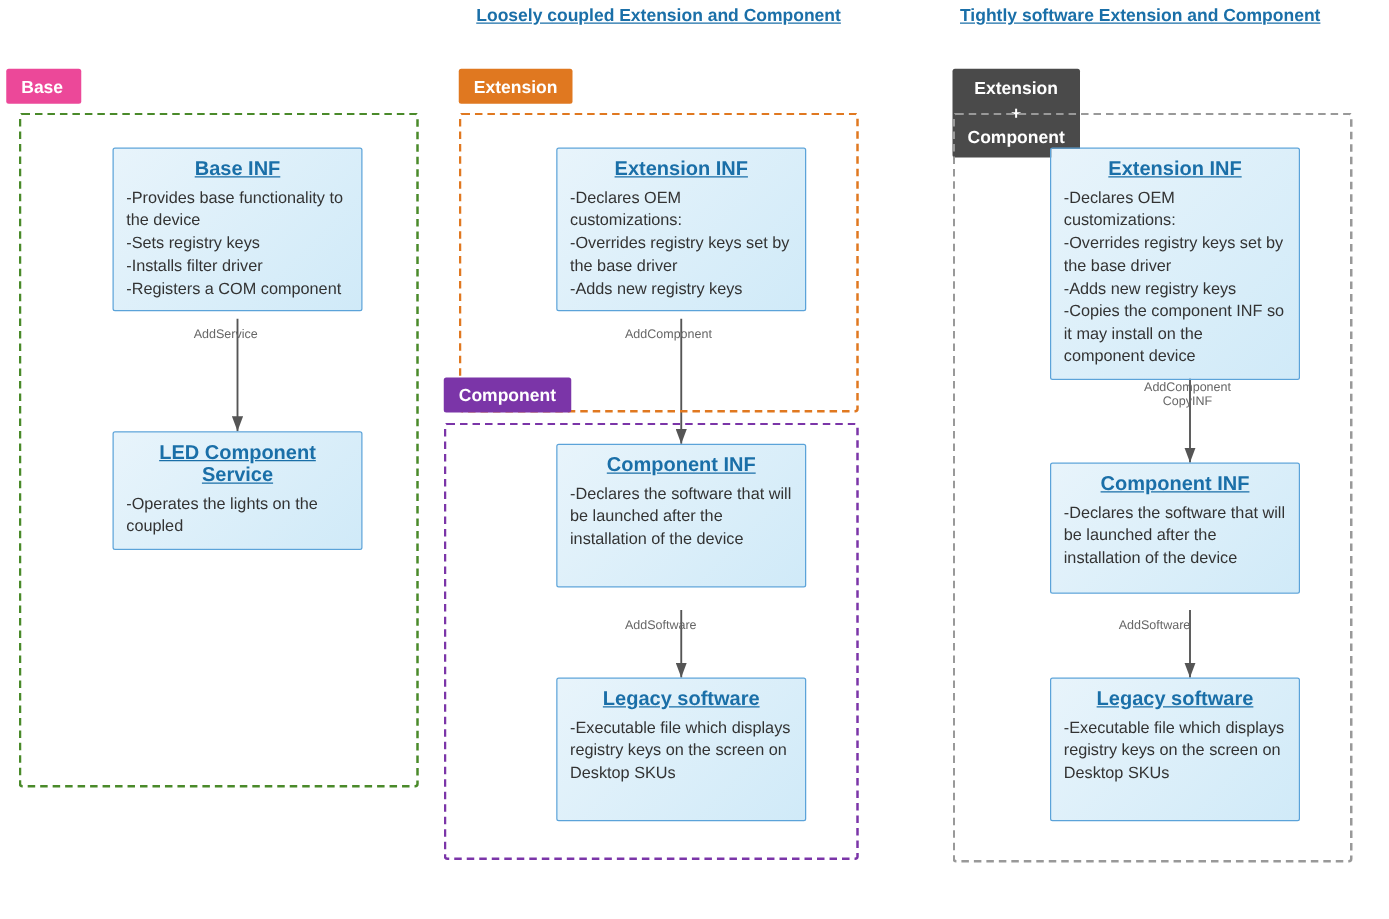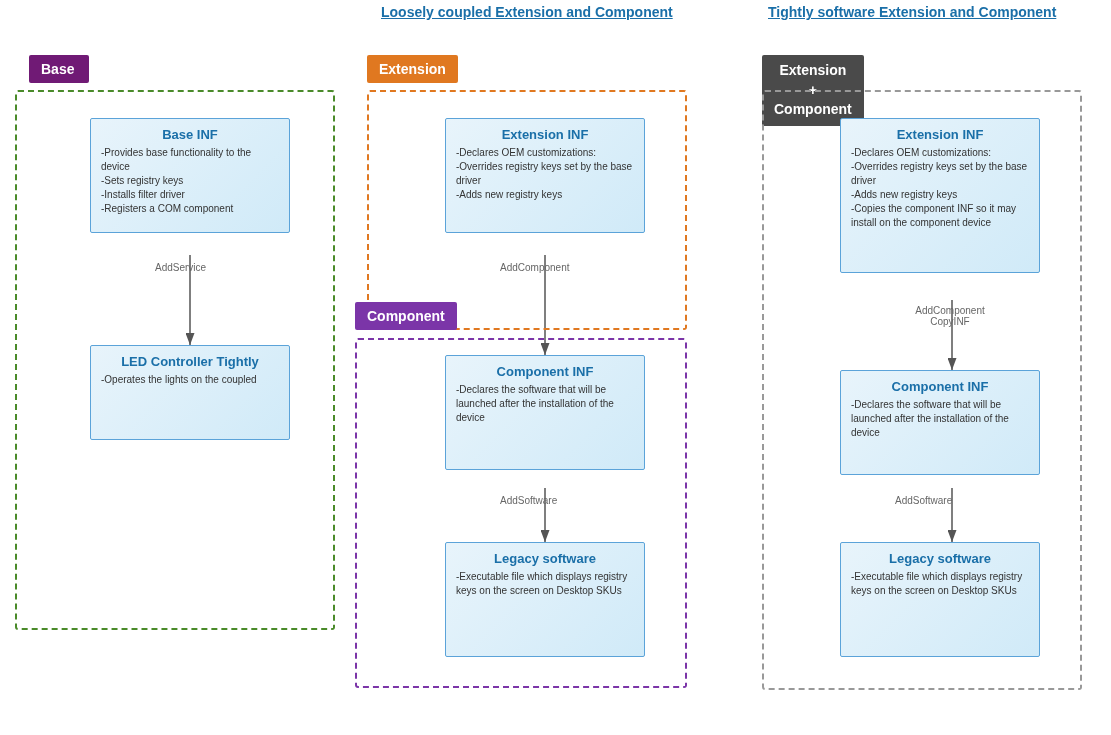--- a/index.html
+++ b/index.html
@@ -43,28 +43,29 @@
       position: absolute;
       border: 1.5px solid #5ba3d9;
       background: linear-gradient(135deg, #e8f4fb 0%, #d0eaf8 100%);
       border-radius: 2px;
       padding: 8px 10px;
       text-align: center;
     }
 
     .inf-box .inf-title {
       color: #1a6fa8;
-      font-size: 13px;
+      text-decoration: underline;
+      font-size: 16px;
       font-weight: bold;
       margin-bottom: 4px;
     }
 
     .inf-box .inf-desc {
       color: #333;
-      font-size: 10px;
+      font-size: 13px;
       line-height: 1.4;
       text-align: left;
     }
 
     
     .dashed-box {
       position: absolute;
       border-style: dashed;
       border-width: 2px;
       border-radius: 3px;
@@ -109,21 +110,21 @@
       <marker id="arrowhead" markerWidth="8" markerHeight="6" refX="8" refY="3" orient="auto">
         <polygon points="0 0, 8 3, 0 6" fill="#555"></polygon>
       </marker>
     </defs>
   </svg>
 
   <div class="section-title" style="left:381px; top:4px;">Loosely coupled Extension and Component</div>
 
   <div class="section-title" style="left:768px; top:4px;">Tightly software Extension and Component</div>
 
-  <div class="label-box" style="left:29px; top:55px; background:#701a75; min-width:60px;">
+  <div class="label-box" style="left:5px; top:55px; background:#ec4899; min-width:60px;">
     <span>Base</span>
   </div>
 
   <div class="dashed-box" style="left:15px; top:90px; width:320px; height:540px; border-color:#4a8a2a;">
   </div>
 
   <div class="inf-box" style="left:90px; top:118px; width:200px; min-height:115px;">
     <div class="inf-title">Base INF</div>
     <div class="inf-desc">
       -Provides base functionality to the device<br>
@@ -131,21 +132,21 @@
       -Installs filter driver<br>
       -Registers a COM component
     </div>
   </div>
 
   <div class="arrow-label" style="left:155px; top:262px; width:80px;">
     <span>AddService</span>
   </div>
 
   <div class="inf-box" style="left:90px; top:345px; width:200px; min-height:95px;">
-    <div class="inf-title">LED Controller Tightly</div>
+    <div class="inf-title">LED Component Service</div>
     <div class="inf-desc">
       -Operates the lights on the coupled
     </div>
   </div>
 
   <div class="label-box" style="left:367px; top:55px; background:#e07820; min-width:90px;">
     <span>Extension</span>
   </div>
 
   <div class="dashed-box" style="left:367px; top:90px; width:320px; height:240px; border-color:#e07820;">

